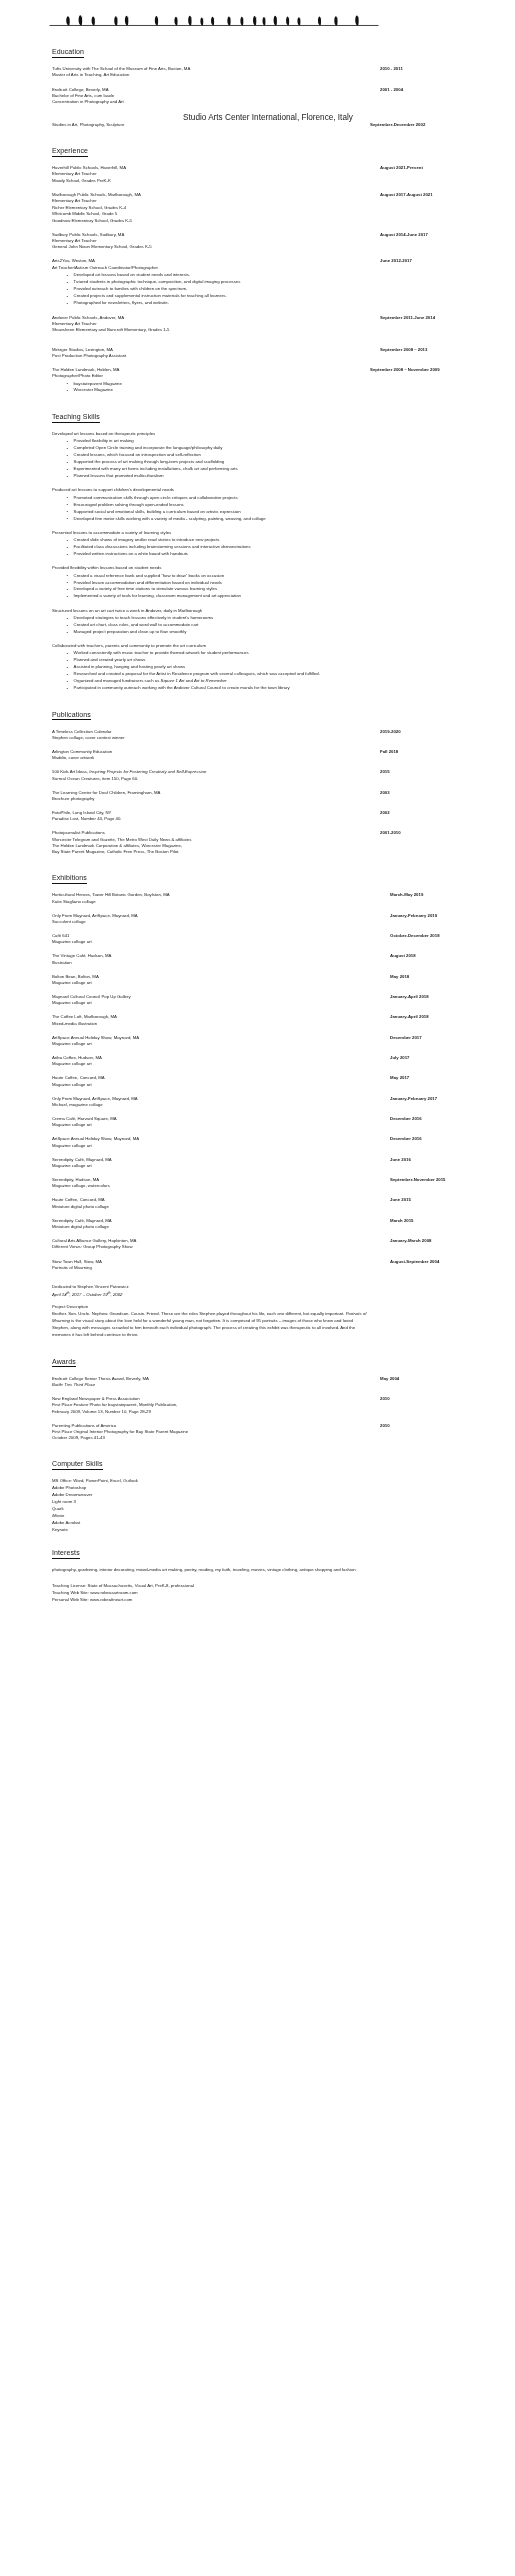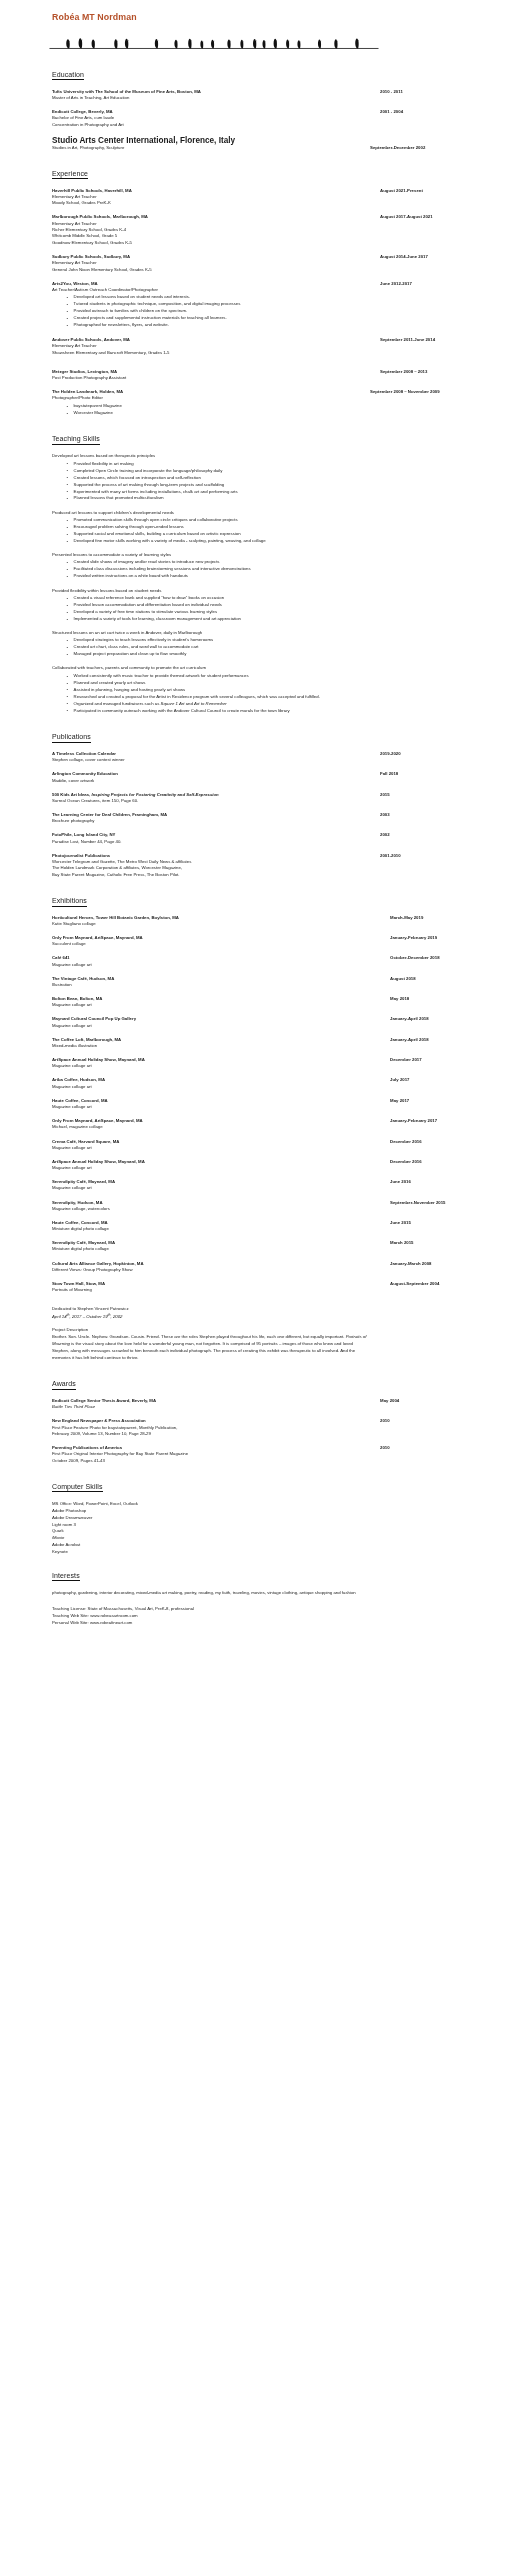--- a/index.html
+++ b/index.html
@@ -73,21 +73,21 @@
     font-size: 4.3px;
     font-weight: bold;
     white-space: nowrap;
     text-align: left;
     width: 108px;
     flex: 0 0 108px;
     padding-left: 4.1px;
   }
   .row.r-exh .right { width: 98px; flex: 0 0 98px; }
   .row.r-mid .right { width: 118px; flex: 0 0 118px; }
-  .bold { font-weight: bold; }
+  .bold { font-weight: normal; text-align: center; }
   .ital { font-style: italic; }
   .sub {
     font-size: 4.3px;
     line-height: 1.5;
   }
 
   
   ul.bullets {
     list-style: none;
     margin: 1px 0 0 0;
@@ -131,21 +131,20 @@
   .italblock {
     font-size: 4.3px;
     line-height: 1.6;
   }
 </style>
 </head>
 <body>
 
 <div class="page">
 
-  <h1 class="hdr-name">Robéa MT Nordman</h1>
 
   <svg class="birdwire" viewBox="0 0 640 42" xmlns="http://www.w3.org/2000/svg">
     <line x1="0" y1="34" x2="640" y2="34" stroke="#1a1a1a" stroke-width="1.6"></line>
     <g fill="#111">
       <path d="M38 34 c-3.5 0 -5.4 -4 -5.4 -9.5 c0 -5 1.6 -8.5 3.4 -8.5 c1.2 0 2 1.6 2.3 4 l1.4 -2.2 l-0.7 2.9 c0.3 2 0.4 4.1 0.4 5.5 c0 4 -0.6 7.8 -1.4 7.8z"></path>
       <path d="M62 34 c-3.5 0 -5.4 -4.5 -5.4 -10.5 c0 -5.6 1.6 -9.5 3.5 -9.5 c1.3 0 2.1 1.8 2.4 4.4 l1.5 -2.4 l-0.8 3.2 c0.3 2.2 0.4 4.5 0.4 6 c0 4.4 -0.7 8.8 -1.6 8.8z"></path>
       <path d="M87 34 c-3.3 0 -5.1 -4 -5.1 -9.2 c0 -4.8 1.5 -8.3 3.2 -8.3 c1.1 0 1.9 1.5 2.2 3.8 l1.3 -2.1 l-0.6 2.8 c0.2 1.9 0.3 3.9 0.3 5.3 c0 3.8 -0.6 7.7 -1.3 7.7z"></path>
       <path d="M131 34 c-3.2 0 -5 -4.2 -5 -9.4 c0 -5 1.5 -8.5 3.1 -8.5 c1.1 0 1.9 1.6 2.2 3.9 l1.3 -2.1 l-0.6 2.8 c0.2 1.9 0.3 4 0.3 5.4 c0 3.9 -0.6 7.9 -1.3 7.9z"></path>
       <path d="M152 34 c-3.4 0 -5.3 -4.4 -5.3 -10 c0 -5.4 1.6 -9.1 3.3 -9.1 c1.2 0 2 1.7 2.3 4.1 l1.4 -2.2 l-0.7 3 c0.3 2 0.4 4.2 0.4 5.7 c0 4.1 -0.6 8.5 -1.4 8.5z"></path>
       <path d="M210 34 c-3.3 0 -5.1 -4.3 -5.1 -9.6 c0 -5.1 1.5 -8.7 3.2 -8.7 c1.1 0 1.9 1.6 2.2 4 l1.3 -2.1 l-0.6 2.9 c0.2 1.9 0.3 4 0.3 5.5 c0 3.9 -0.6 8 -1.3 8z"></path>

